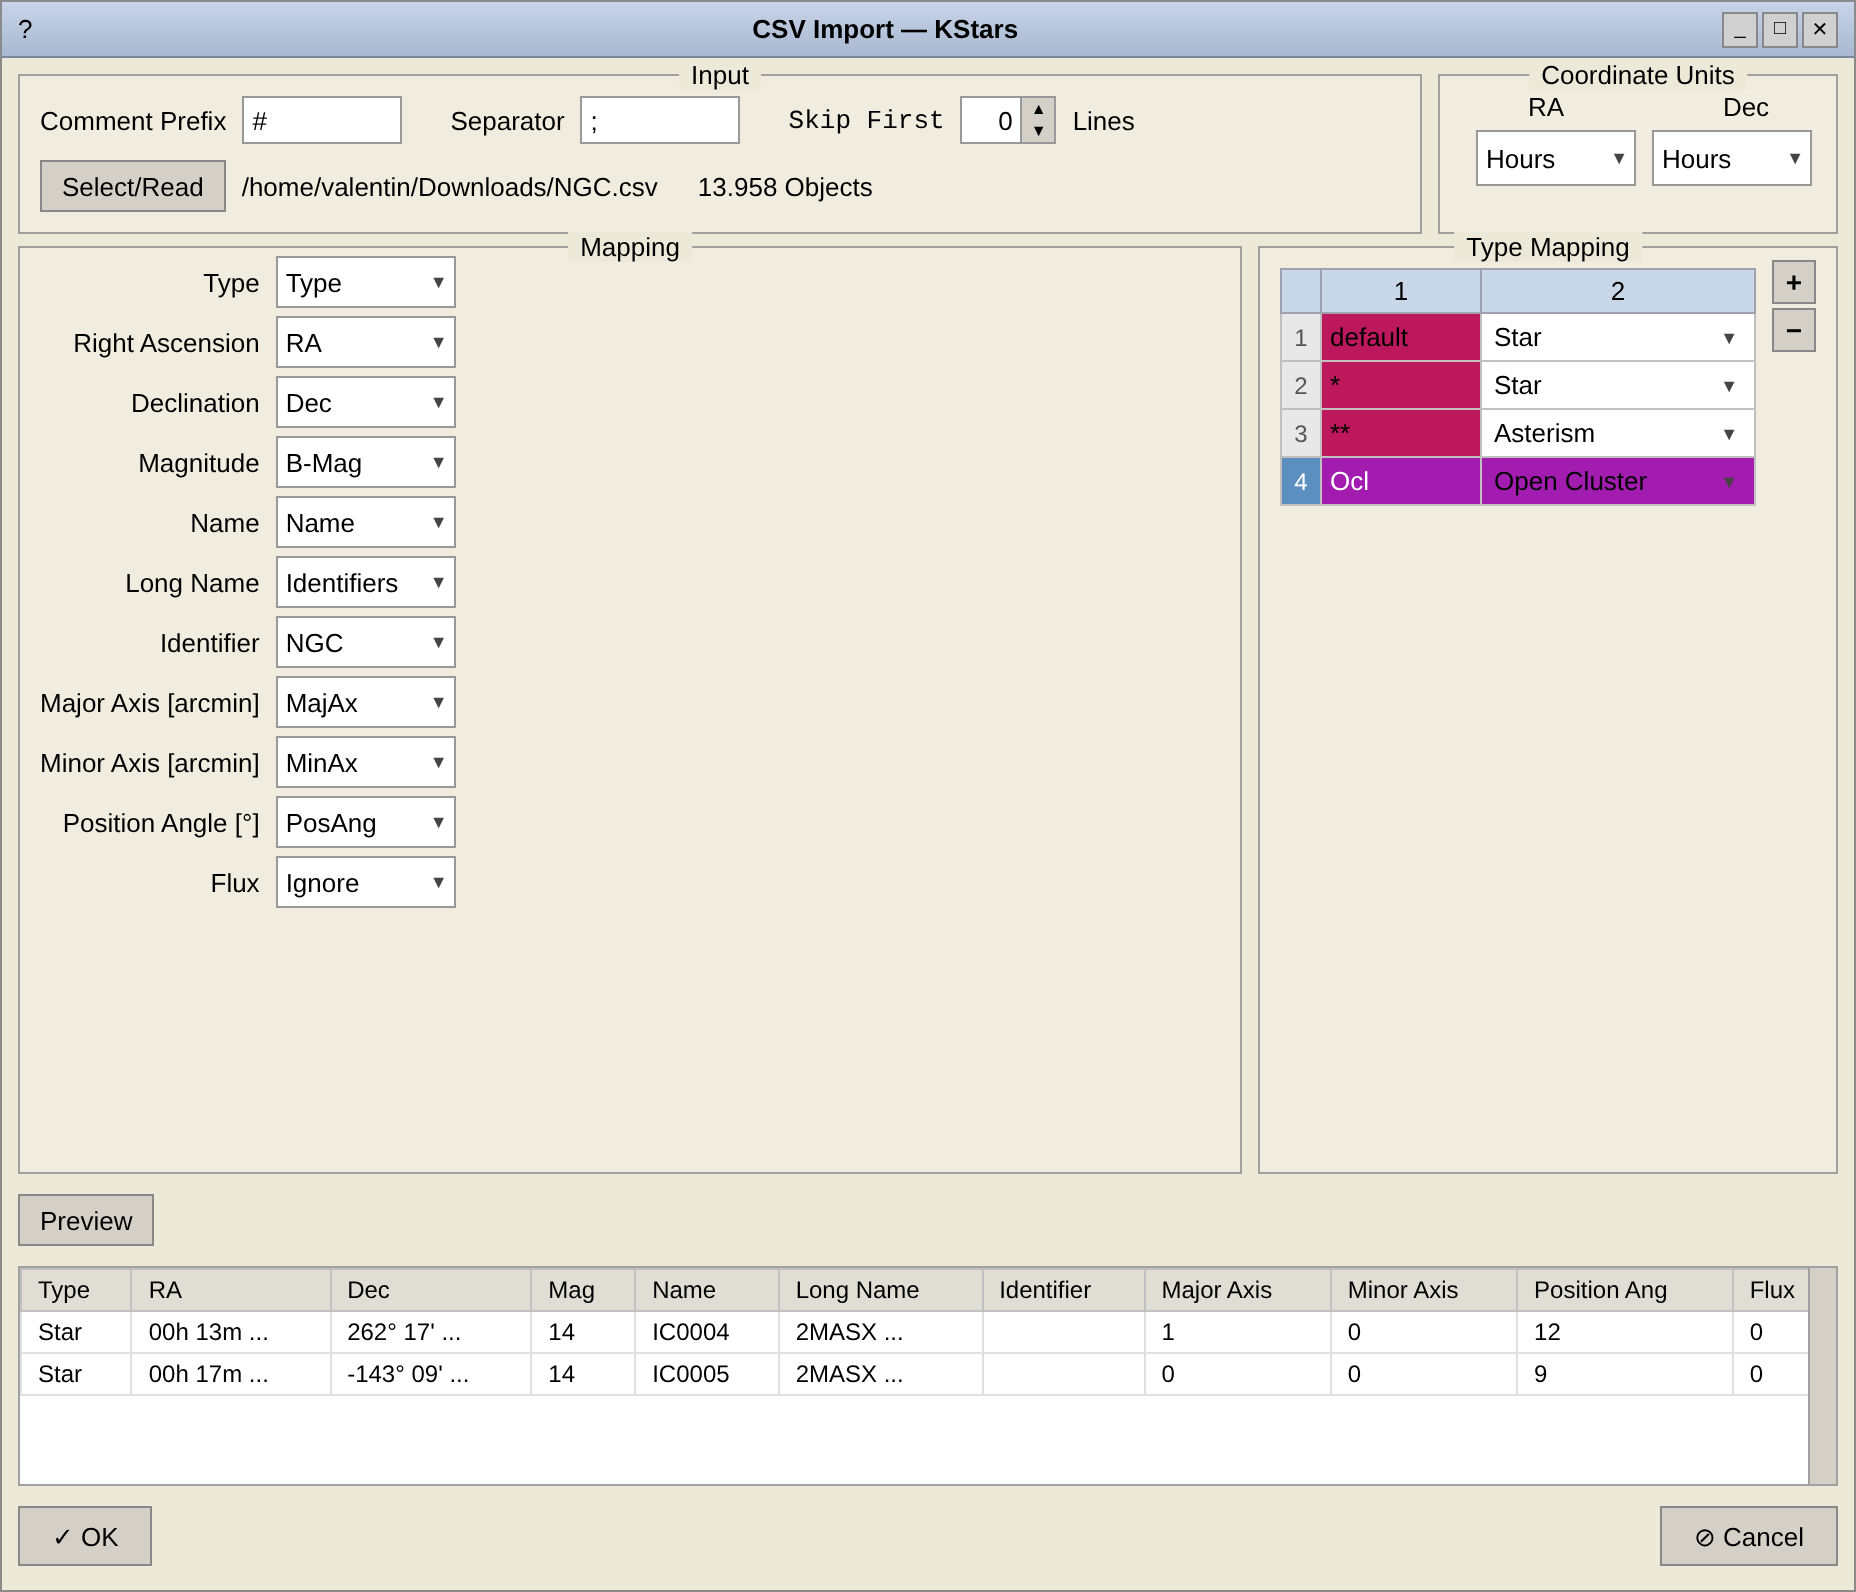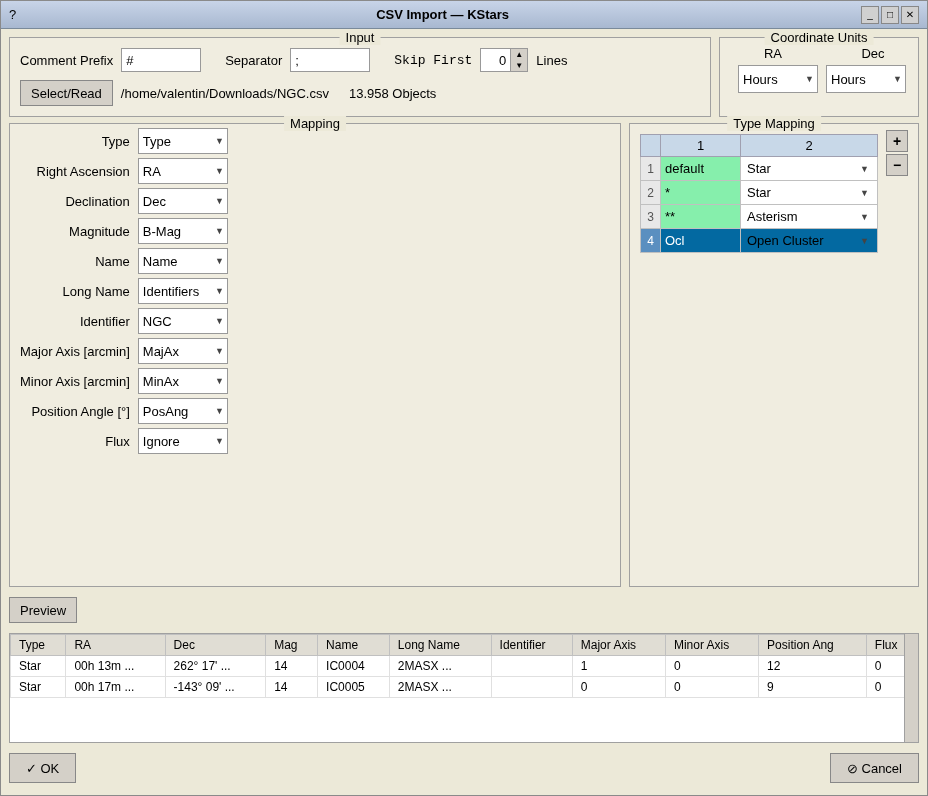--- a/index.html
+++ b/index.html
@@ -288,28 +288,28 @@
       vertical-align: middle;
     }
     .type-table .row-num {
       text-align: center;
       background: #e8e8e8;
       width: 20px;
       font-size: 12px;
       color: #555;
     }
     .type-table .col1-cell {
-      background: #86efac;
+      background: #be185d;
       width: 80px;
     }
     .type-table .col2-cell {
       background: white;
     }
     .type-table tr.selected td {
-      background: #0369a1;
+      background: #a21caf;
       color: white;
     }
     .type-table tr.selected .row-num {
       background: #5a8fc0;
     }
     .tm-dropdown-wrapper {
       position: relative;
       display: inline-block;
       width: 100%;
     }

